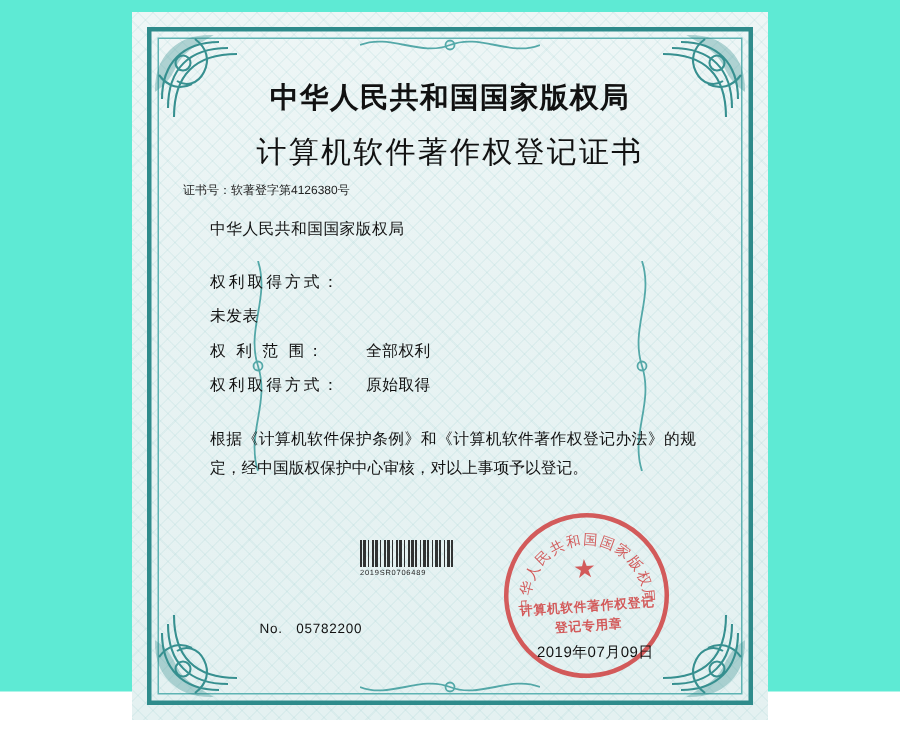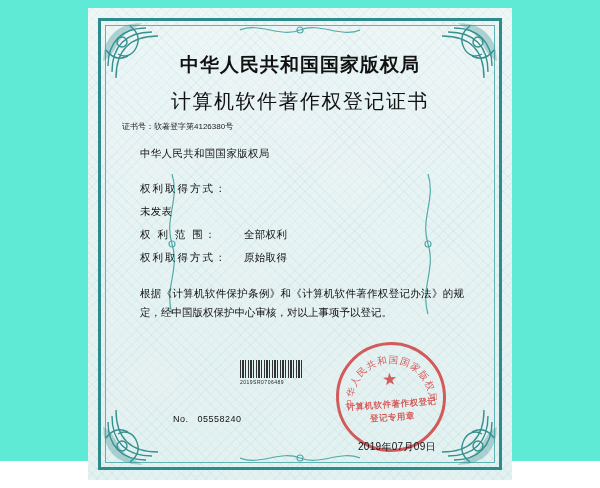--- a/index.html
+++ b/index.html
@@ -208,21 +208,21 @@
     text-align: center;
     font-family: "DejaVu Serif", serif;
     font-weight: bold;
     color: #d03a3a;
   }
   .seal .l1 { top: 54px; font-size: 8.5px; letter-spacing: .5px; }
   .seal .l2 { top: 67px; font-size: 8.5px; letter-spacing: .5px; }
   .issue-date {
     position: absolute;
     left: 236px;
-    top: 398px;
+    top: 386px;
     font-size: 10px;
     color: #111;
     letter-spacing: .3px;
   }
   .footer-no {
     position: absolute;
     left: 18px;
     bottom: 22px;
     font-size: 9px;
     color: #111;
@@ -353,17 +353,17 @@
         </svg>
         <div class="star">★</div>
         <div class="l1">计算机软件著作权登记</div>
         <div class="l2">登记专用章</div>
       </div>
 
       <div class="issue-date">2019年07月09日</div>
 
       <div class="footer-no">
         <span class="nolabel">No.</span>
-        <span>05558240</span>
+        <span>05782200</span>
       </div>
     </div>
   </div>
 </div>
 
 </body></html>

